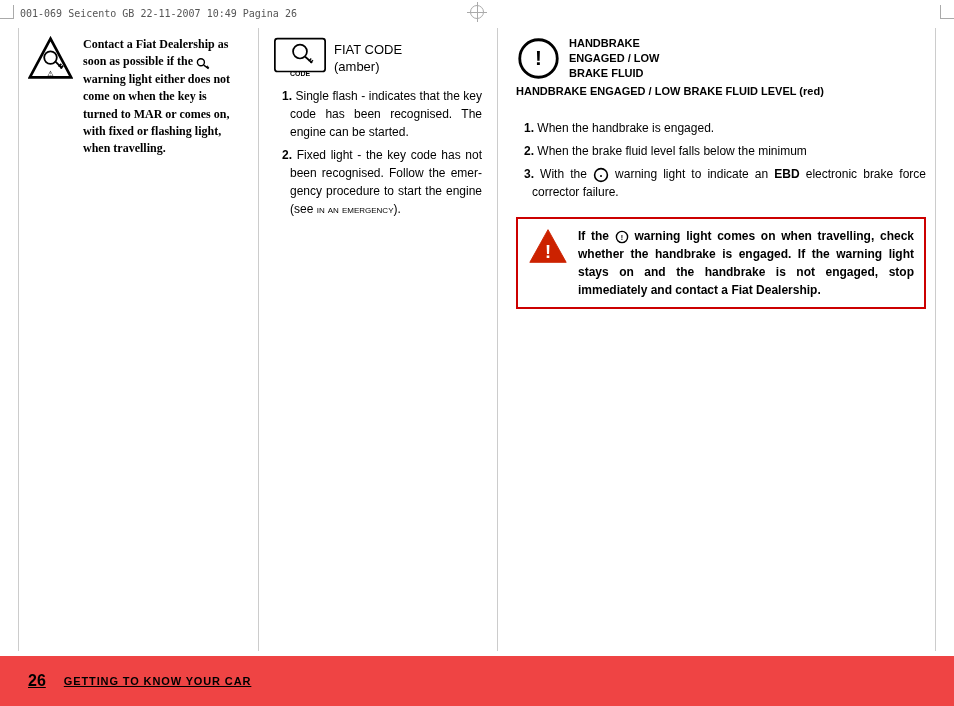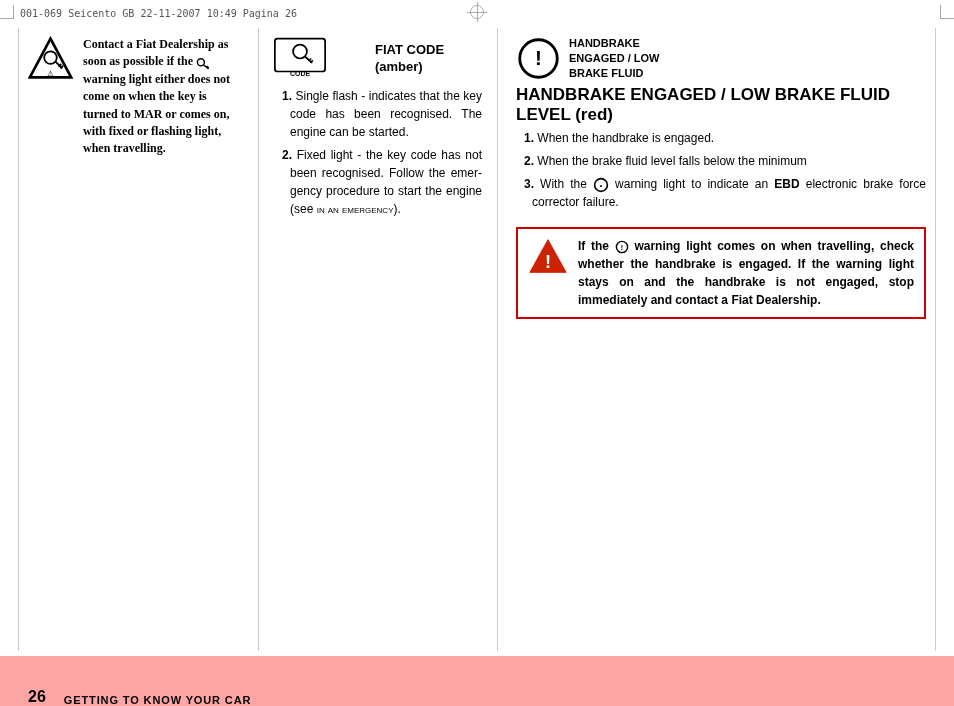--- a/index.html
+++ b/index.html
@@ -114,23 +114,22 @@
       gap: 8px;
       margin-bottom: 6px;
     }
     .code-icon {
       width: 52px;
       height: 45px;
       flex-shrink: 0;
     }
     .code-title {
       font-size: 13px;
-      font-weight: bold;
+      font-weight: normal;
       line-height: 1.3;
-      margin-left: 41px;
     }
 
     
     .hb-icon-wrap {
       display: flex;
       align-items: flex-start;
       gap: 8px;
       margin-bottom: 4px;
     }
     .hb-icon {
@@ -190,25 +189,26 @@
       height: 38px;
     }
 
     
     .page-footer {
       position: absolute;
       bottom: 0;
       left: 0;
       right: 0;
       height: 50px;
-      background: #fca5a5;
-      display: flex;
-      align-items: flex-end;
+      background: #ef4444;
+      display: flex;
+      align-items: center;
       padding: 0 28px;
       gap: 18px;
+      text-decoration: underline;
     }
     .page-num {
       font-size: 16px;
       font-weight: bold;
     }
     .footer-label {
       font-size: 11px;
       letter-spacing: 0.08em;
       text-transform: uppercase;
       font-weight: bold;
@@ -318,21 +318,21 @@
         <circle cx="24" cy="24" r="20" fill="none" stroke="#000" stroke-width="3"></circle>
         <text x="24" y="31" text-anchor="middle" font-size="22" font-weight="bold" fill="#000">!</text>
       </svg>
       <div class="hb-title">
         <div>HANDBRAKE</div>
         <div>ENGAGED / LOW</div>
         <div>BRAKE FLUID</div>
       </div>
     </div>
 
-    <div class="section-title" style="font-size:17px;font-weight:bold;margin-bottom:4px;">HANDBRAKE ENGAGED / LOW BRAKE FLUID LEVEL (red)</div>
+    <div class="section-title" style="font-size:11px;font-weight:bold;margin-bottom:22px;">HANDBRAKE ENGAGED / LOW BRAKE FLUID LEVEL (red)</div>
 
     <div class="body-text">
 
       <p class="step">
         <span class="num">1.</span>
         When the handbrake is engaged.
       </p>
 
       <p class="step">
         <span class="num">2.</span>

